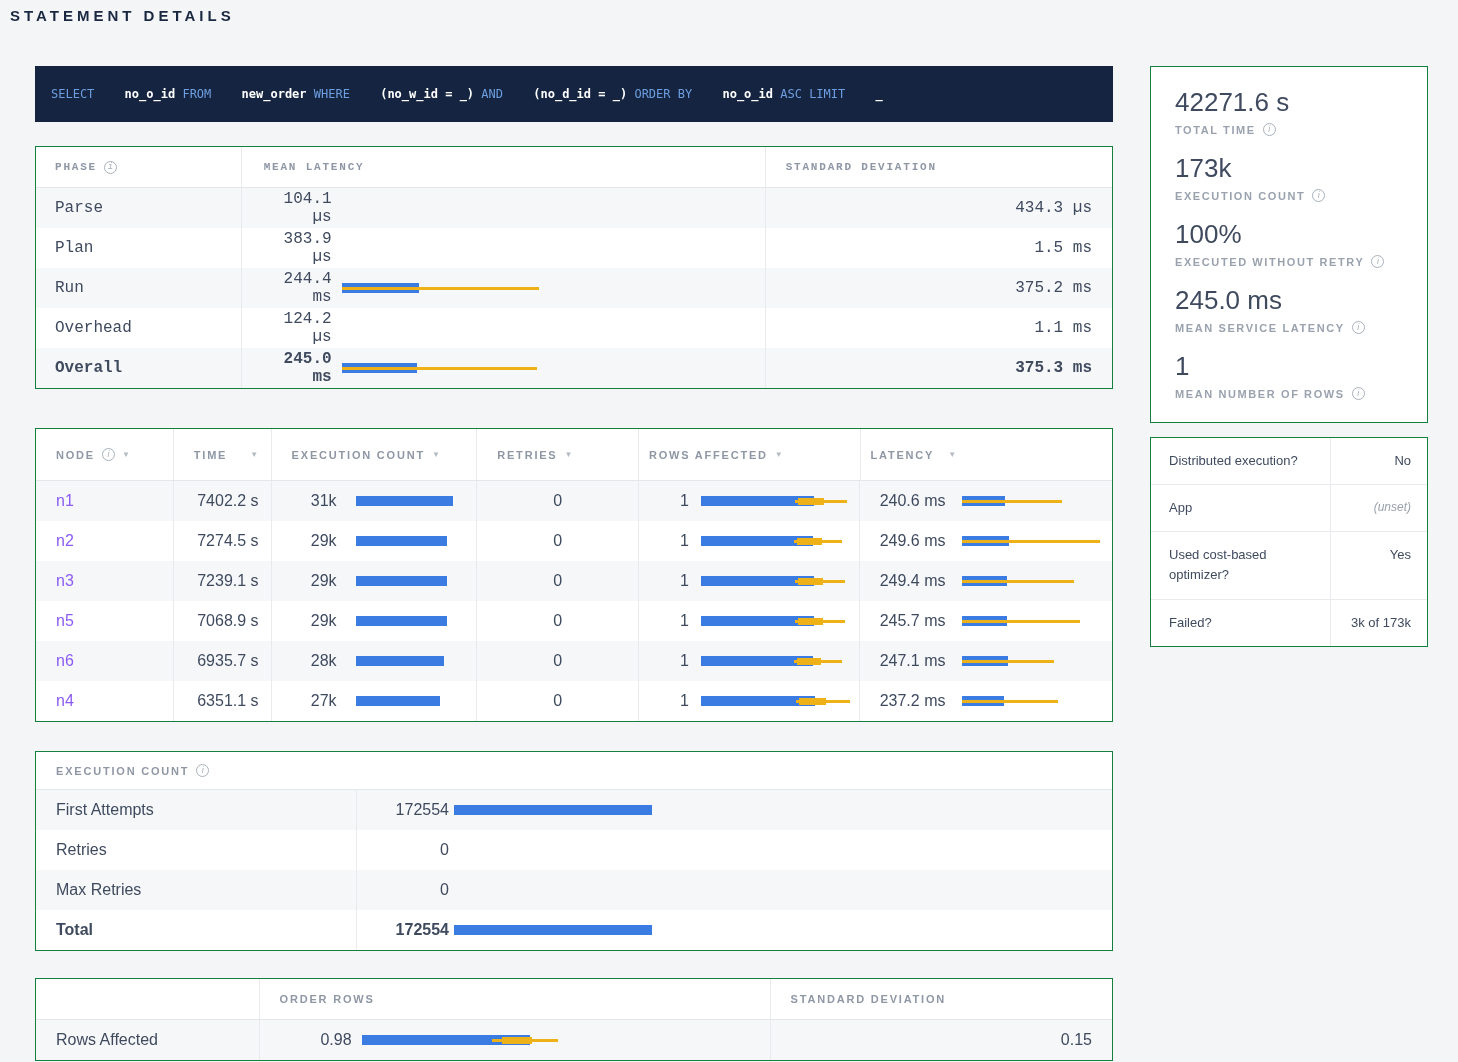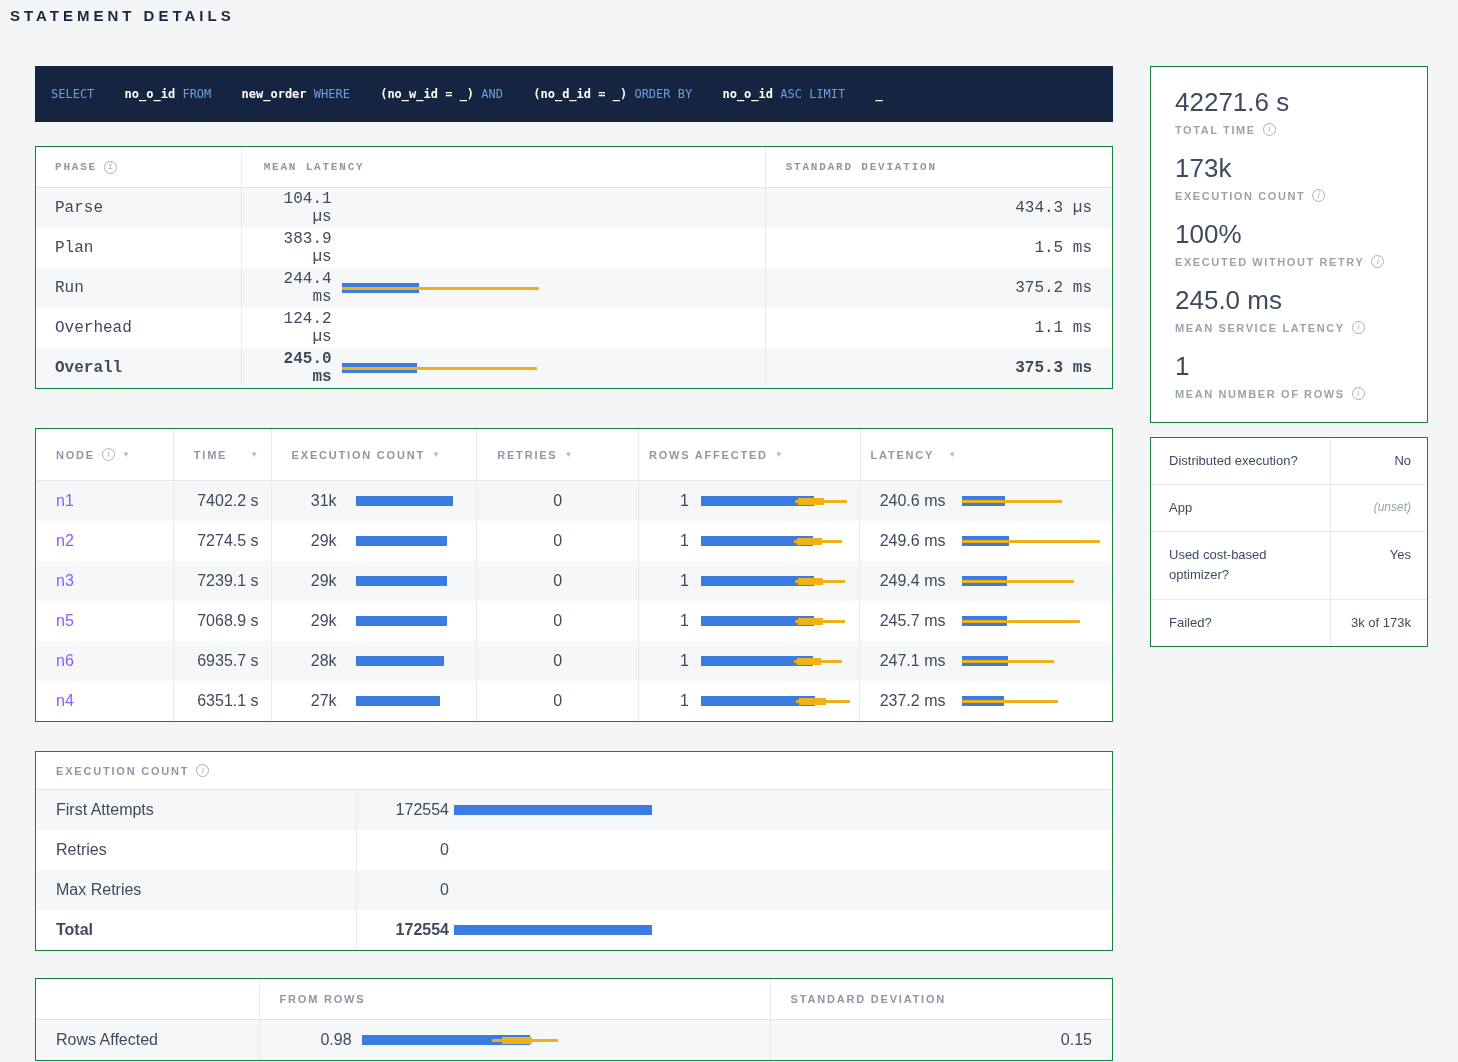--- a/index.html
+++ b/index.html
@@ -438,21 +438,21 @@
             </div>
         </div>
       </div>
     </div>
   </div>
 
   <div class="card rows-table">
     <div class="thead row">
       <div class="cell rt-c1"></div>
       <div class="cell rt-c2">
-        <span>FROM ROWS</span>
+        <span>ORDER ROWS</span>
       </div>
       <div class="cell rt-c3">
         <span>STANDARD DEVIATION</span>
       </div>
     </div>
     <div class="tbody">
       <div class="row">
         <div class="cell rt-c1">Rows Affected</div>
         <div class="cell rt-c2">
           <span class="num rt-val">0.98</span>

